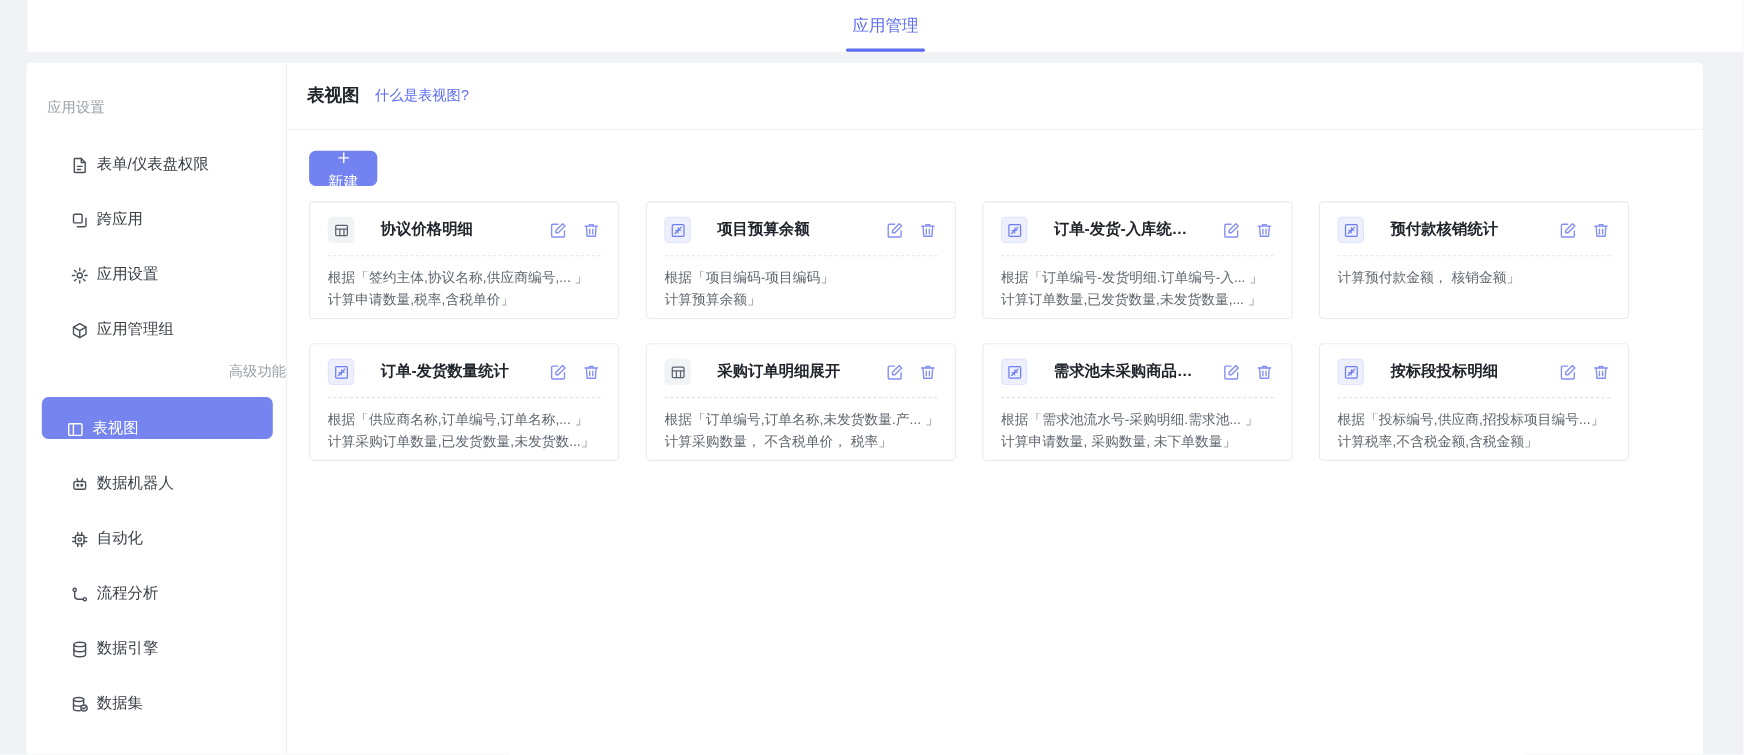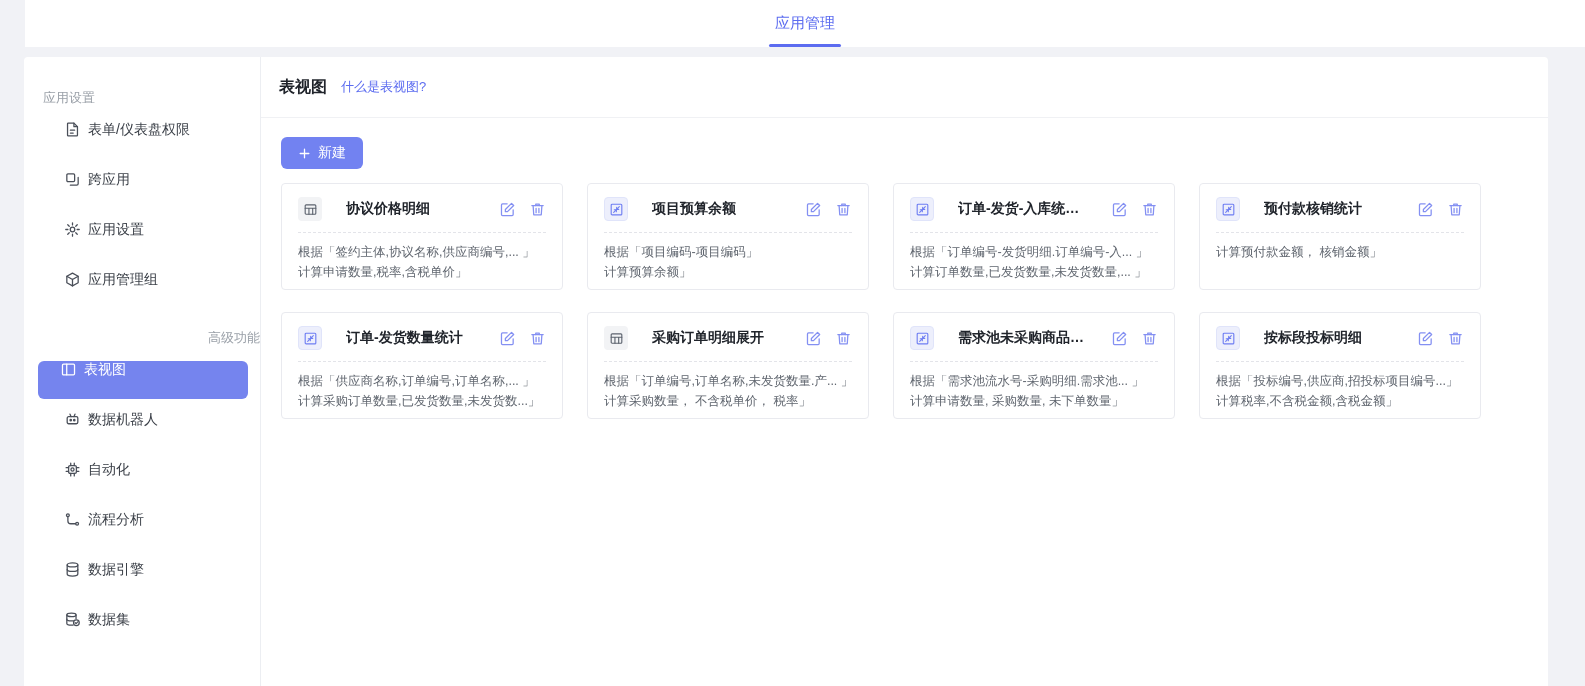--- a/index.html
+++ b/index.html
@@ -32,41 +32,41 @@
     position:absolute; left:24px; top:57px; width:1524px; bottom:0;
     background:#fff; border-radius:4px 4px 0 0; display:flex; overflow:hidden;
   }
 
   
   .sidebar { width:237px; flex-shrink:0; border-right:1px solid #eceef2; padding-top:24px; }
   .side-section-header { padding:8px 0 14px 19px; color:#9aa0a8; font-size:13px; }
   .side-section-header.gap { margin-top:12px;text-align:right; }
   .side-item {
     height:38px; margin:0 12px 12px 14px; border-radius:6px;
-    display:flex; align-items:flex-start; gap:7px; padding-left:26px;
+    display:flex; align-items:flex-end; gap:7px; padding-left:26px;
     font-size:14px; color:#3a3f47; cursor:pointer; white-space:nowrap;
   }
   .side-item .icon { width:17px; height:17px; color:#4a4f59; flex-shrink:0; }
   .side-item .icon svg { width:17px; height:17px; }
   .side-item.selected { background:var(--pill); color:#fff; padding-left:22px; }
   .side-item.selected .icon { color:#fff; }
 
   
   .main { flex:1; min-width:0; display:flex; flex-direction:column; }
   .main-header {
     height:61px; flex-shrink:0; display:flex; align-items:center;
     padding:0 18px; border-bottom:1px solid #f0f1f4;
   }
   .page-title { font-size:16px; font-weight:bold; color:#20242b; }
   .help-link { margin-left:14px; font-size:13px; color:var(--accent); cursor:pointer; }
   .main-body { padding:19px 20px; }
   .new-button {
     height:32px; padding:0 17px; background:var(--button); color:#fff;
     border:none; border-radius:6px; font-size:14px; font-family:inherit;
-    display:inline-flex; align-items:center; gap:7px; cursor:pointer;
+    display:inline-flex; align-items:center; gap:7px; cursor:pointer;flex-direction:column;
   }
   .new-button .icon, .new-button .icon svg { width:13px; height:13px; color:#fff; }
 
   
   .cards { margin-top:14px; display:flex; flex-wrap:wrap; gap:22px 24px; }
   .card {
     width:282px; height:107px; background:#fff;
     border:1px solid #e9eaef; border-radius:4px; padding:13px 16px 10px;
   }
   .card-head { display:flex; align-items:center; gap:24px; }

